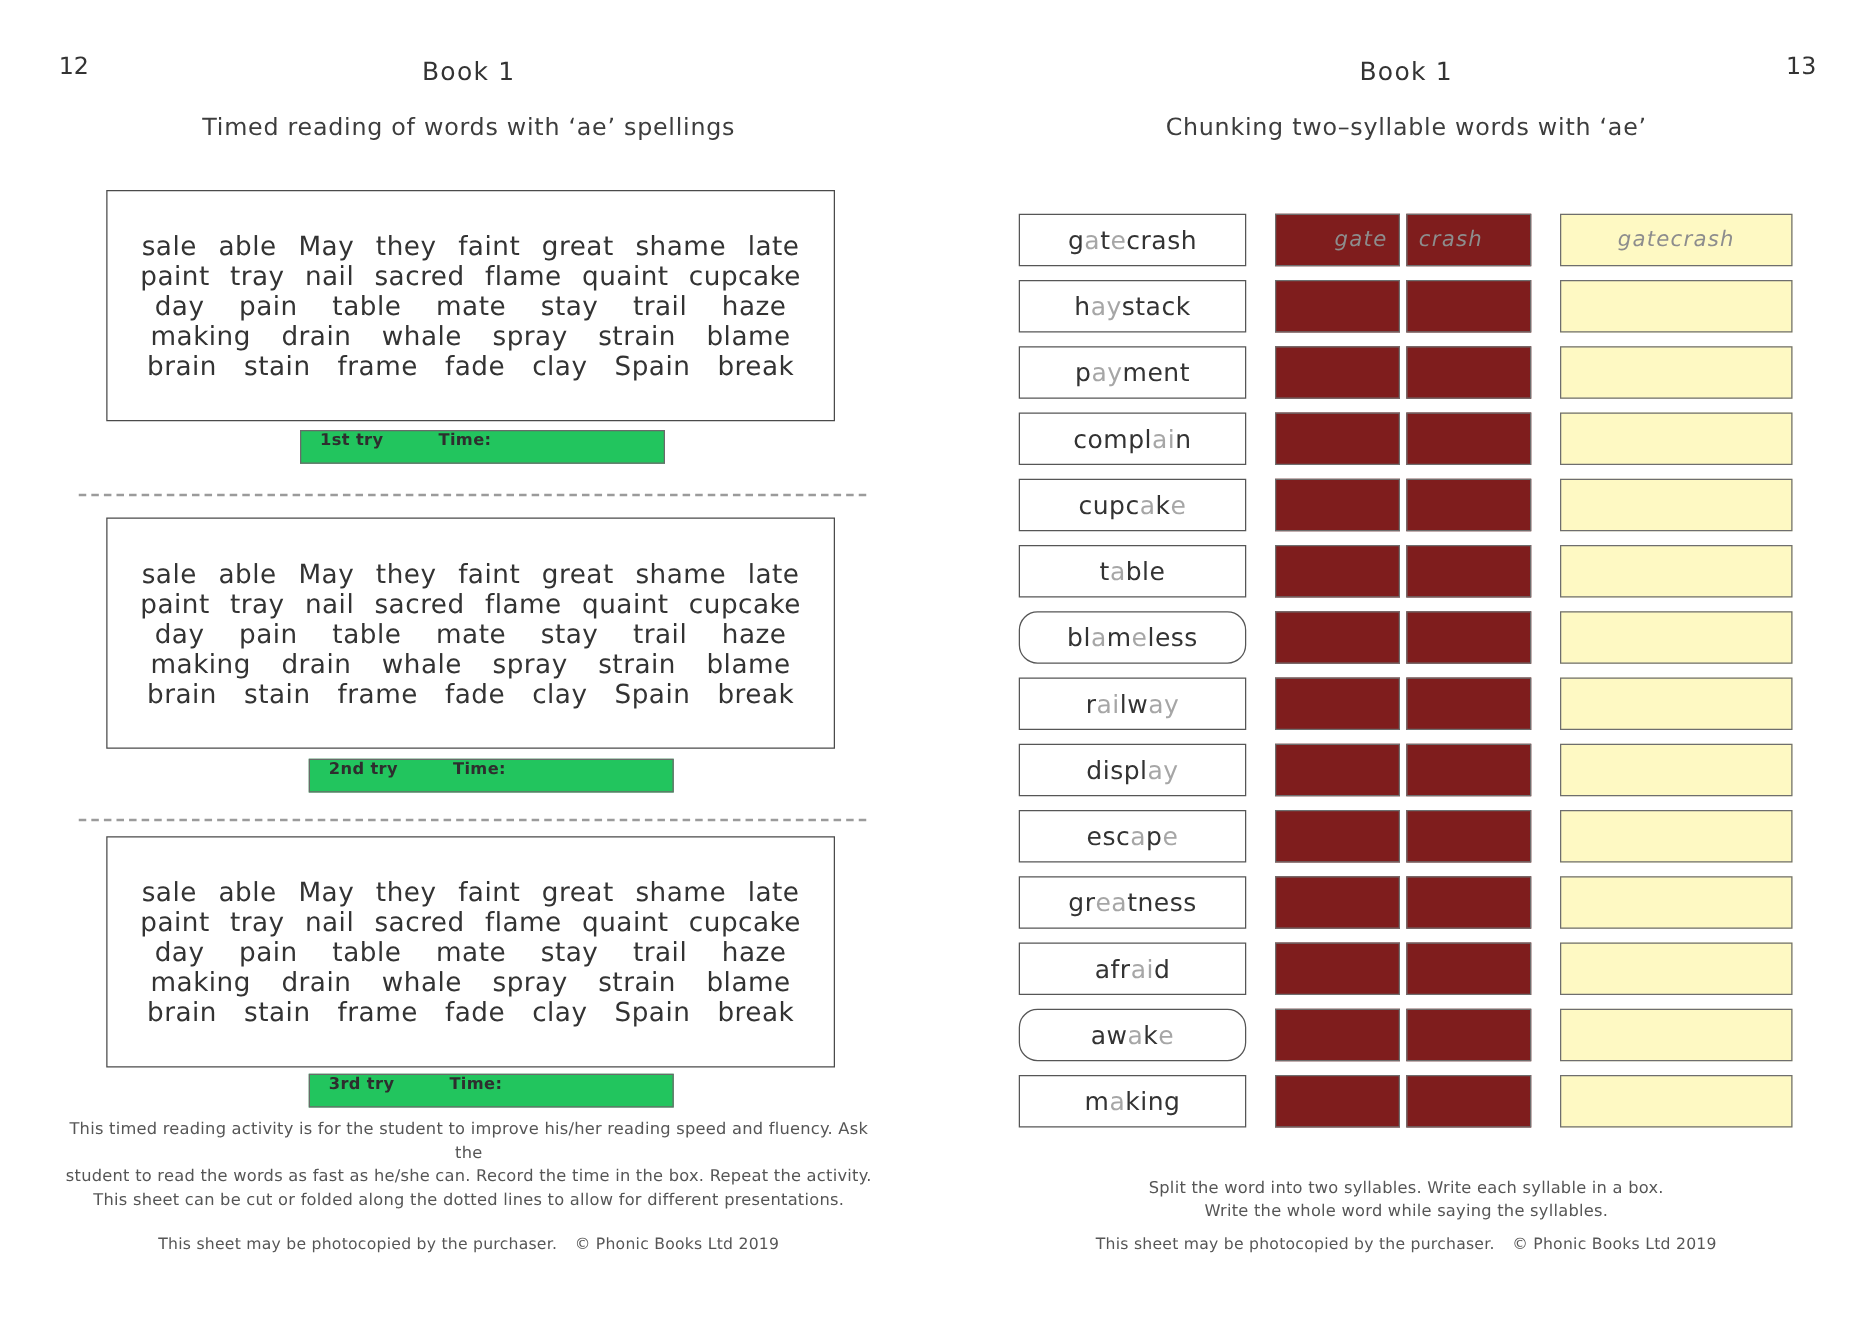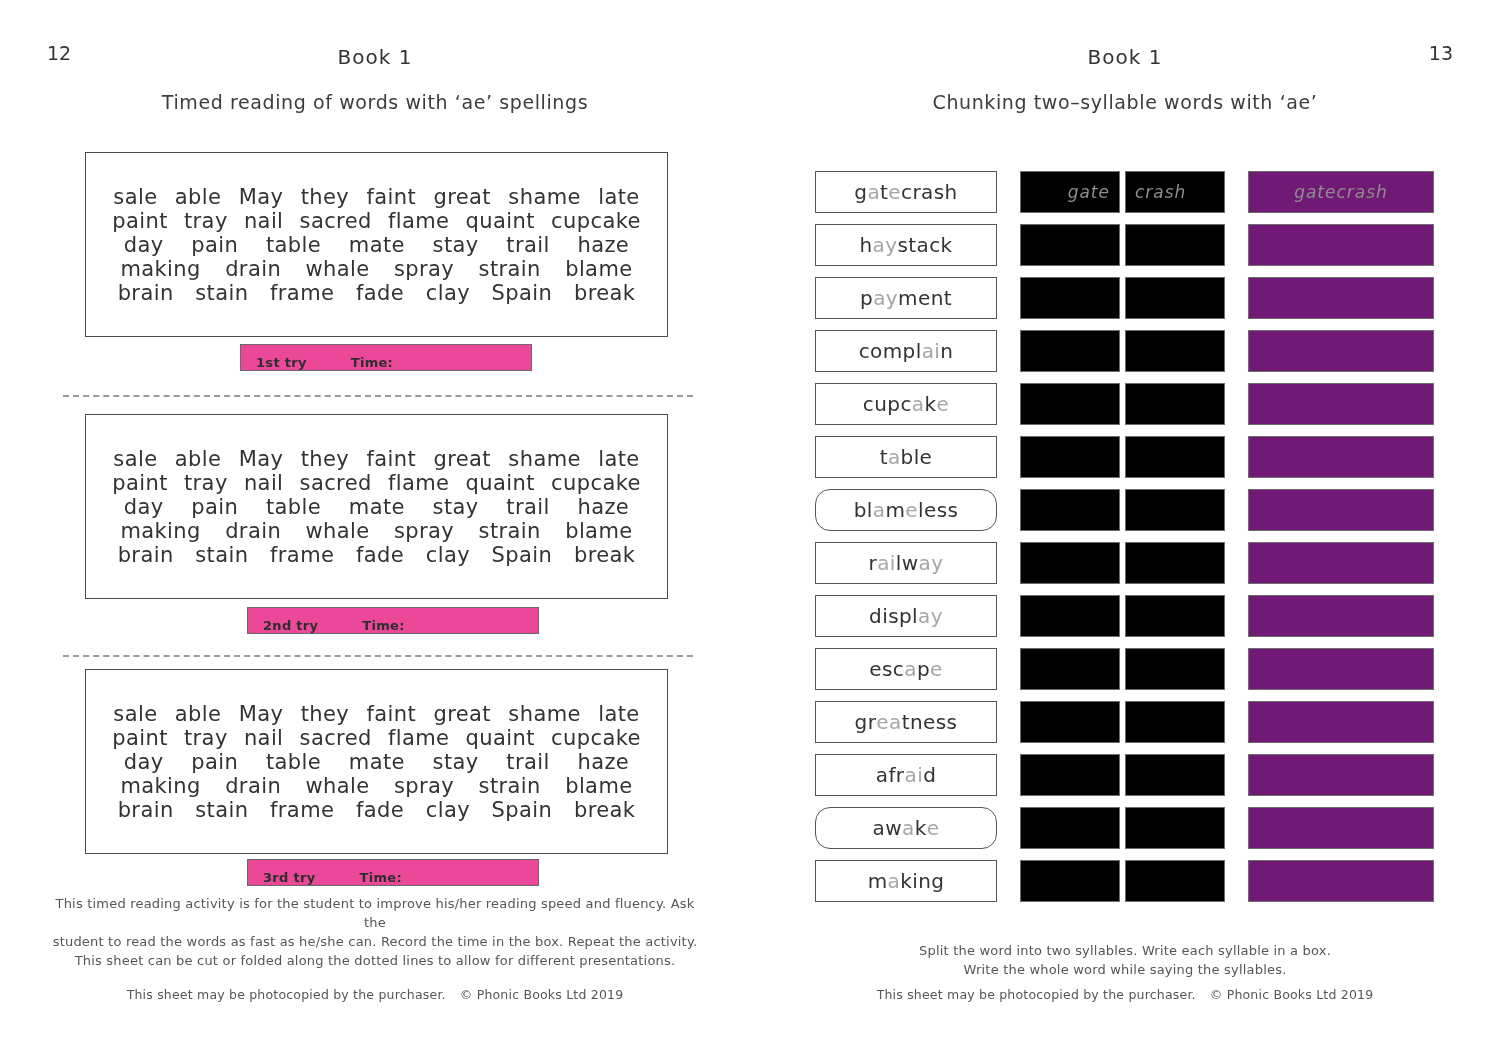--- a/index.html
+++ b/index.html
@@ -20,47 +20,47 @@
     position:absolute;left:85px;width:583px;height:185px;
     border:1.6px solid #4a4a4a;background:#fff;box-sizing:border-box;
     display:flex;flex-direction:column;justify-content:center;
     padding:4px 10px;
   }
   .wordrow{display:flex;justify-content:space-evenly;align-items:center;}
   .word{font-size:21px;letter-spacing:0.4px;color:#333;white-space:nowrap;}
 
   .trybox{
     position:absolute;height:27px;width:292px;border:1.2px solid #6a6a6a;
-    box-sizing:border-box;background:#ec4899;display:flex;align-items:flex-end;
+    box-sizing:border-box;background:#22c55e;display:flex;align-items:flex-start;
     padding-left:15px;gap:44px;
   }
   .trybox .try-label{font-size:13px;font-weight:bold;color:#2e2e2e;letter-spacing:0.3px;}
   .trybox .time-label{font-size:13px;font-weight:bold;color:#2e2e2e;letter-spacing:0.3px;}
 
   .dashline{position:absolute;left:63px;width:630px;height:0;border-top:2px dashed #9b9b9b;}
 
   .note{position:absolute;left:45px;width:660px;text-align:center;font-size:13px;line-height:1.45;color:#565656;letter-spacing:0.2px;}
   .footer{position:absolute;left:0;width:100%;top:987px;text-align:center;font-size:12.5px;color:#565656;letter-spacing:0.2px;display:flex;justify-content:center;gap:14px;}
 
   
   .chunk-word{
     position:absolute;left:65px;width:182px;height:42px;border:1.6px solid #565656;
     box-sizing:border-box;display:flex;align-items:center;justify-content:center;background:#fff;
   }
   .chunk-word .seg{font-size:20px;letter-spacing:0.4px;color:#333;}
   .chunk-word .seg.grey{color:#a6a6a6;}
   .syl-box{
     position:absolute;width:100px;height:42px;border:1.5px solid #6e6e6e;
-    box-sizing:border-box;background:#000000;display:flex;align-items:center;
+    box-sizing:border-box;background:#7f1d1d;display:flex;align-items:center;
   }
   .syl-box.s1{left:270px;justify-content:flex-end;padding-right:9px;}
   .syl-box.s2{left:375px;justify-content:flex-start;padding-left:9px;}
   .whole-box{
     position:absolute;left:498px;width:186px;height:42px;border:1.5px solid #6e6e6e;
-    box-sizing:border-box;background:#701a75;display:flex;align-items:center;justify-content:center;
+    box-sizing:border-box;background:#fef9c3;display:flex;align-items:center;justify-content:center;
   }
   .example-text{font-size:17px;font-style:italic;color:#8d8d8d;letter-spacing:1px;}
 </style>
 </head>
 <body>
 
 <div id="sheet">
 
   <div class="page" id="page-left">
     <div class="pgnum" style="left:47px;">12</div>

